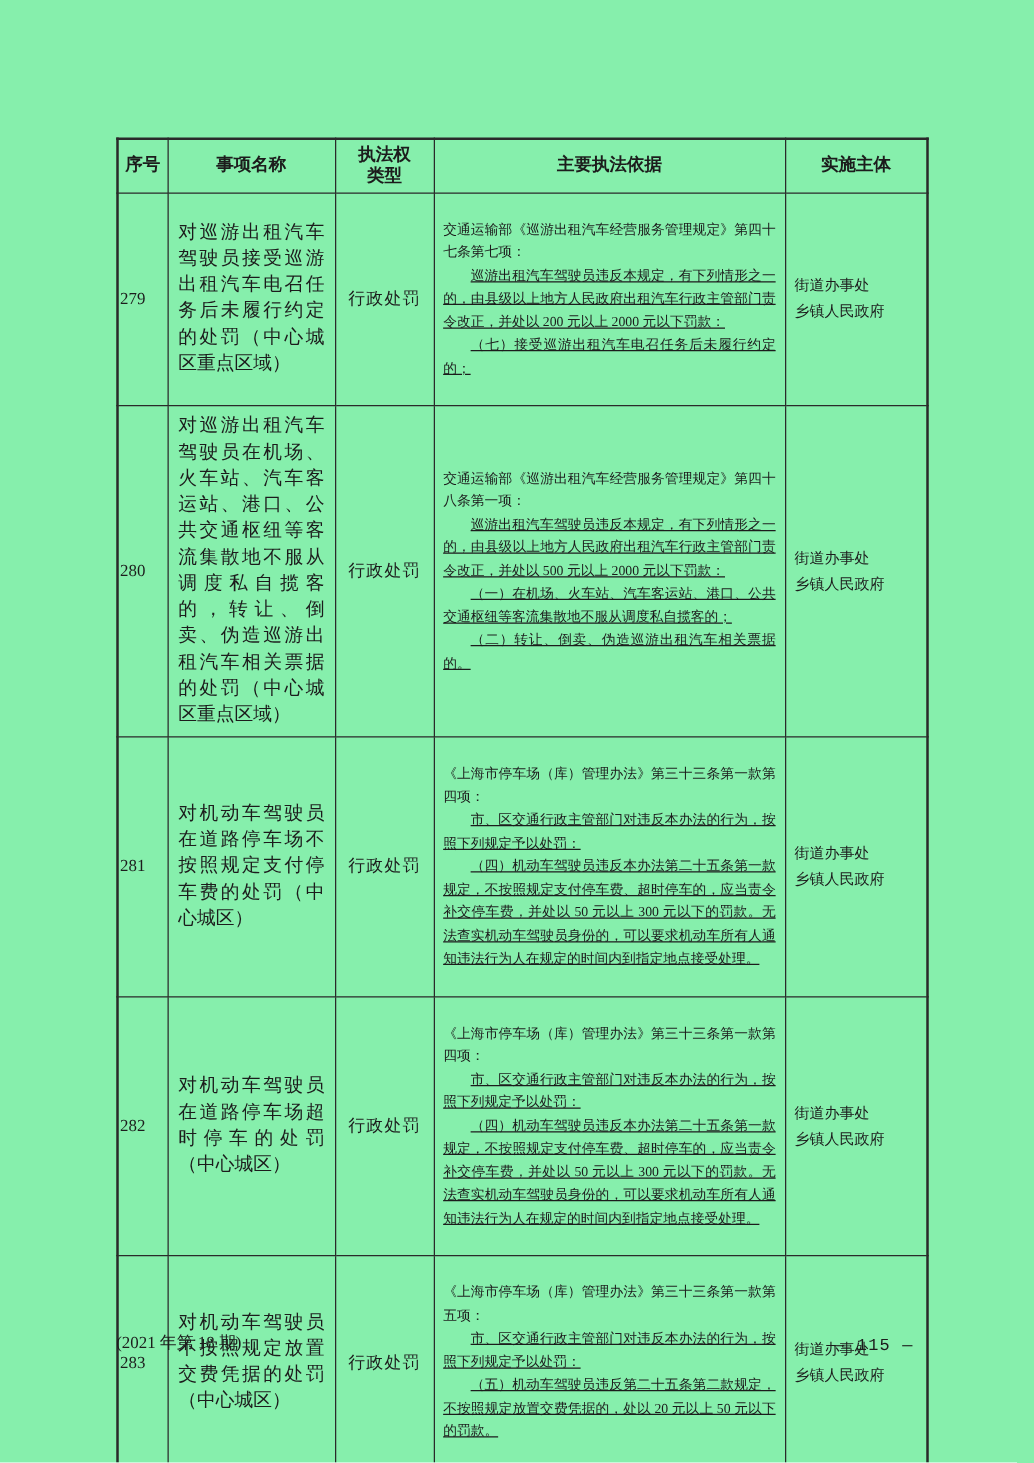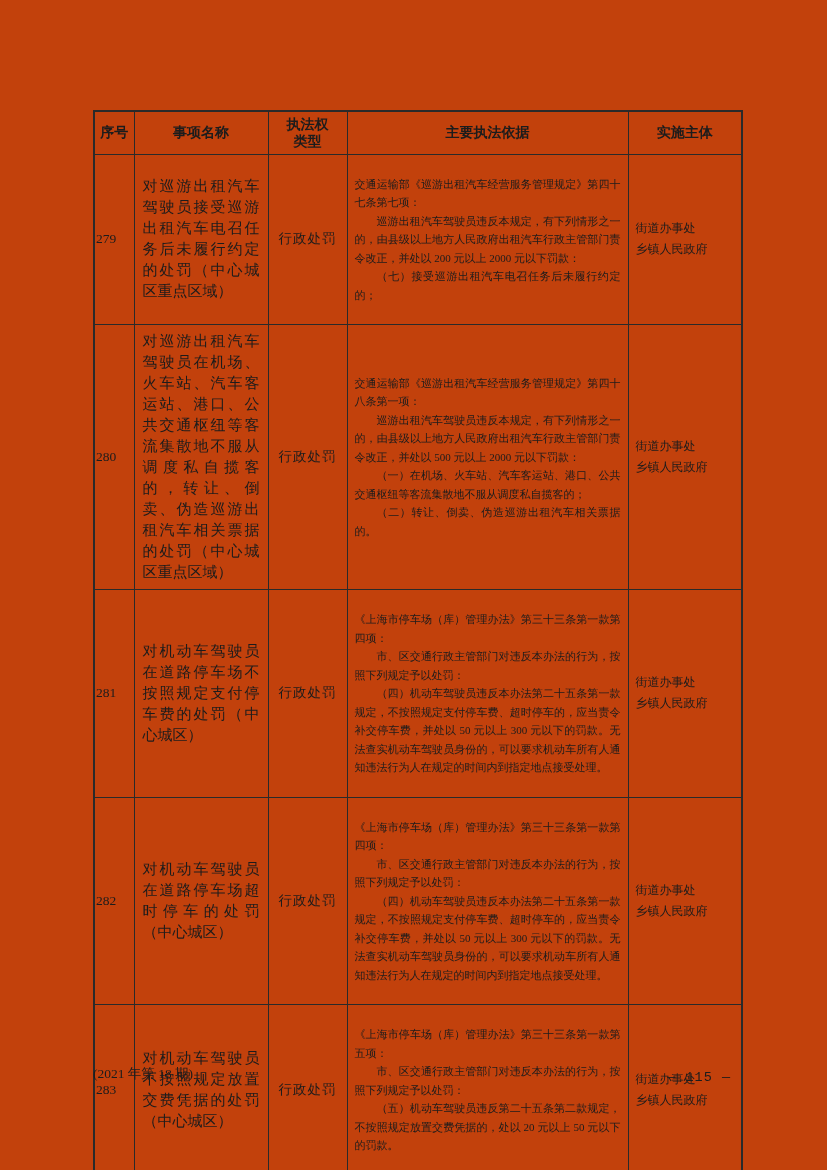--- a/index.html
+++ b/index.html
@@ -1,20 +1,20 @@
 <!DOCTYPE html>
 <html lang="zh"><head>
 <meta charset="utf-8">
 <style>
   html, body { margin: 0; padding: 0; background: #ffffff; }
   .page {
     position: relative;
     width: 827px;
     height: 1170px;
-    background: #c2410c;
+    background: #86efac;
     font-family: "Liberation Serif", "DejaVu Serif", serif;
     color: #1c1c1c;
     overflow: hidden;
   }
   table.law-table {
     position: absolute;
     left: 93px;
     top: 110px;
     width: 648px;
     border-collapse: collapse;
@@ -50,21 +50,21 @@
     font-size: 13.5px;
     letter-spacing: 1px;
   }
   td.c-basis {
     font-size: 11px;
     line-height: 18.5px;
     padding: 20px 7px;
     text-align: justify;
   }
   td.c-basis p { margin: 0; }
-  td.c-basis p:not(:first-child) { text-indent: 2em; }
+  td.c-basis p:not(:first-child) { text-indent: 2em; text-decoration: underline; }
   td.c-auth {
     font-size: 12px;
     line-height: 21px;
     padding: 2px 2px 2px 7px;
   }
   tr.r-279 { height: 157px; }
   tr.r-280 { height: 204px; }
   tr.r-281 { height: 203px; }
   tr.r-282 { height: 203px; }
   tr.r-283 { height: 142px; }

